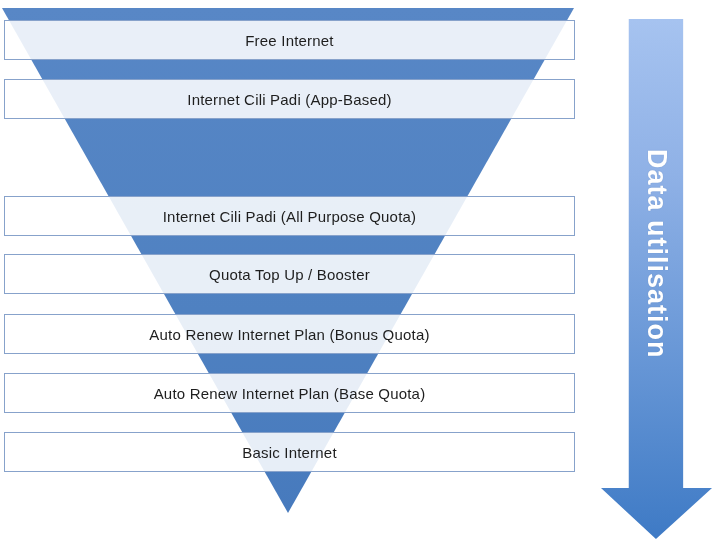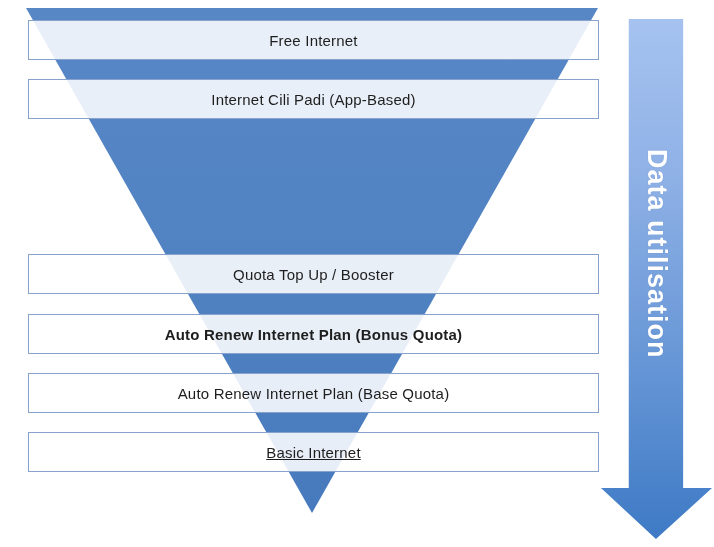--- a/index.html
+++ b/index.html
@@ -13,21 +13,21 @@
     width: 714px;
     height: 547px;
     background: #ffffff;
     overflow: hidden;
   }
 
   
   .funnel {
     position: absolute;
     left: 0; top: 0;
-    width: 600px; height: 547px; margin-left: 24px;
+    width: 600px; height: 547px;
   }
   .funnel-triangle {
     position: absolute;
     left: 2px;
     top: 8px;
     width: 572px;
     height: 505px;
     background: linear-gradient(180deg, #5887c6 0%, #4f81c1 60%, #477abd 100%);
     clip-path: polygon(0 0, 100% 0, 50% 100%);
   }
@@ -44,23 +44,23 @@
     justify-content: center;
     font-size: 15px;
     color: #1e1e1e;
     letter-spacing: 0.2px;
   }
   .bar-0 { top: 20px; }
   .bar-1 { top: 79px; align-items: center; }
   .bar-2 { top: 138px; }
   .bar-3 { top: 196px; }
   .bar-4 { top: 254px; }
-  .bar-5 { top: 314px; font-weight: bold; }
+  .bar-5 { top: 314px; }
   .bar-6 { top: 373px; }
-  .bar-7 { top: 432px; text-decoration: underline; }
+  .bar-7 { top: 432px; }
 
   
   .arrow-shape {
     position: absolute;
     left: 601px;
     top: 19px;
     width: 111px;
     height: 520px;
     background: linear-gradient(180deg, #a6c3f0 0%, #8fb1e6 30%, #6293d4 70%, #3e7ac5 100%);
     clip-path: polygon(25% 0, 74% 0, 74% 90.2%, 100% 90.2%, 49.5% 100%, 0 90.2%, 25% 90.2%);
@@ -94,20 +94,23 @@
 
   <div class="funnel">
     <div class="funnel-triangle"></div>
 
     <div class="funnel-bar bar-0">
       <span>Free Internet</span>
     </div>
     <div class="funnel-bar bar-1">
       <span>Internet Cili Padi (App-Based)</span>
     </div>
+    <div class="funnel-bar bar-3">
+      <span>Internet Cili Padi (All Purpose Quota)</span>
+    </div>
     <div class="funnel-bar bar-4">
       <span>Quota Top Up / Booster</span>
     </div>
     <div class="funnel-bar bar-5">
       <span>Auto Renew Internet Plan (Bonus Quota)</span>
     </div>
     <div class="funnel-bar bar-6">
       <span>Auto Renew Internet Plan (Base Quota)</span>
     </div>
     <div class="funnel-bar bar-7">

